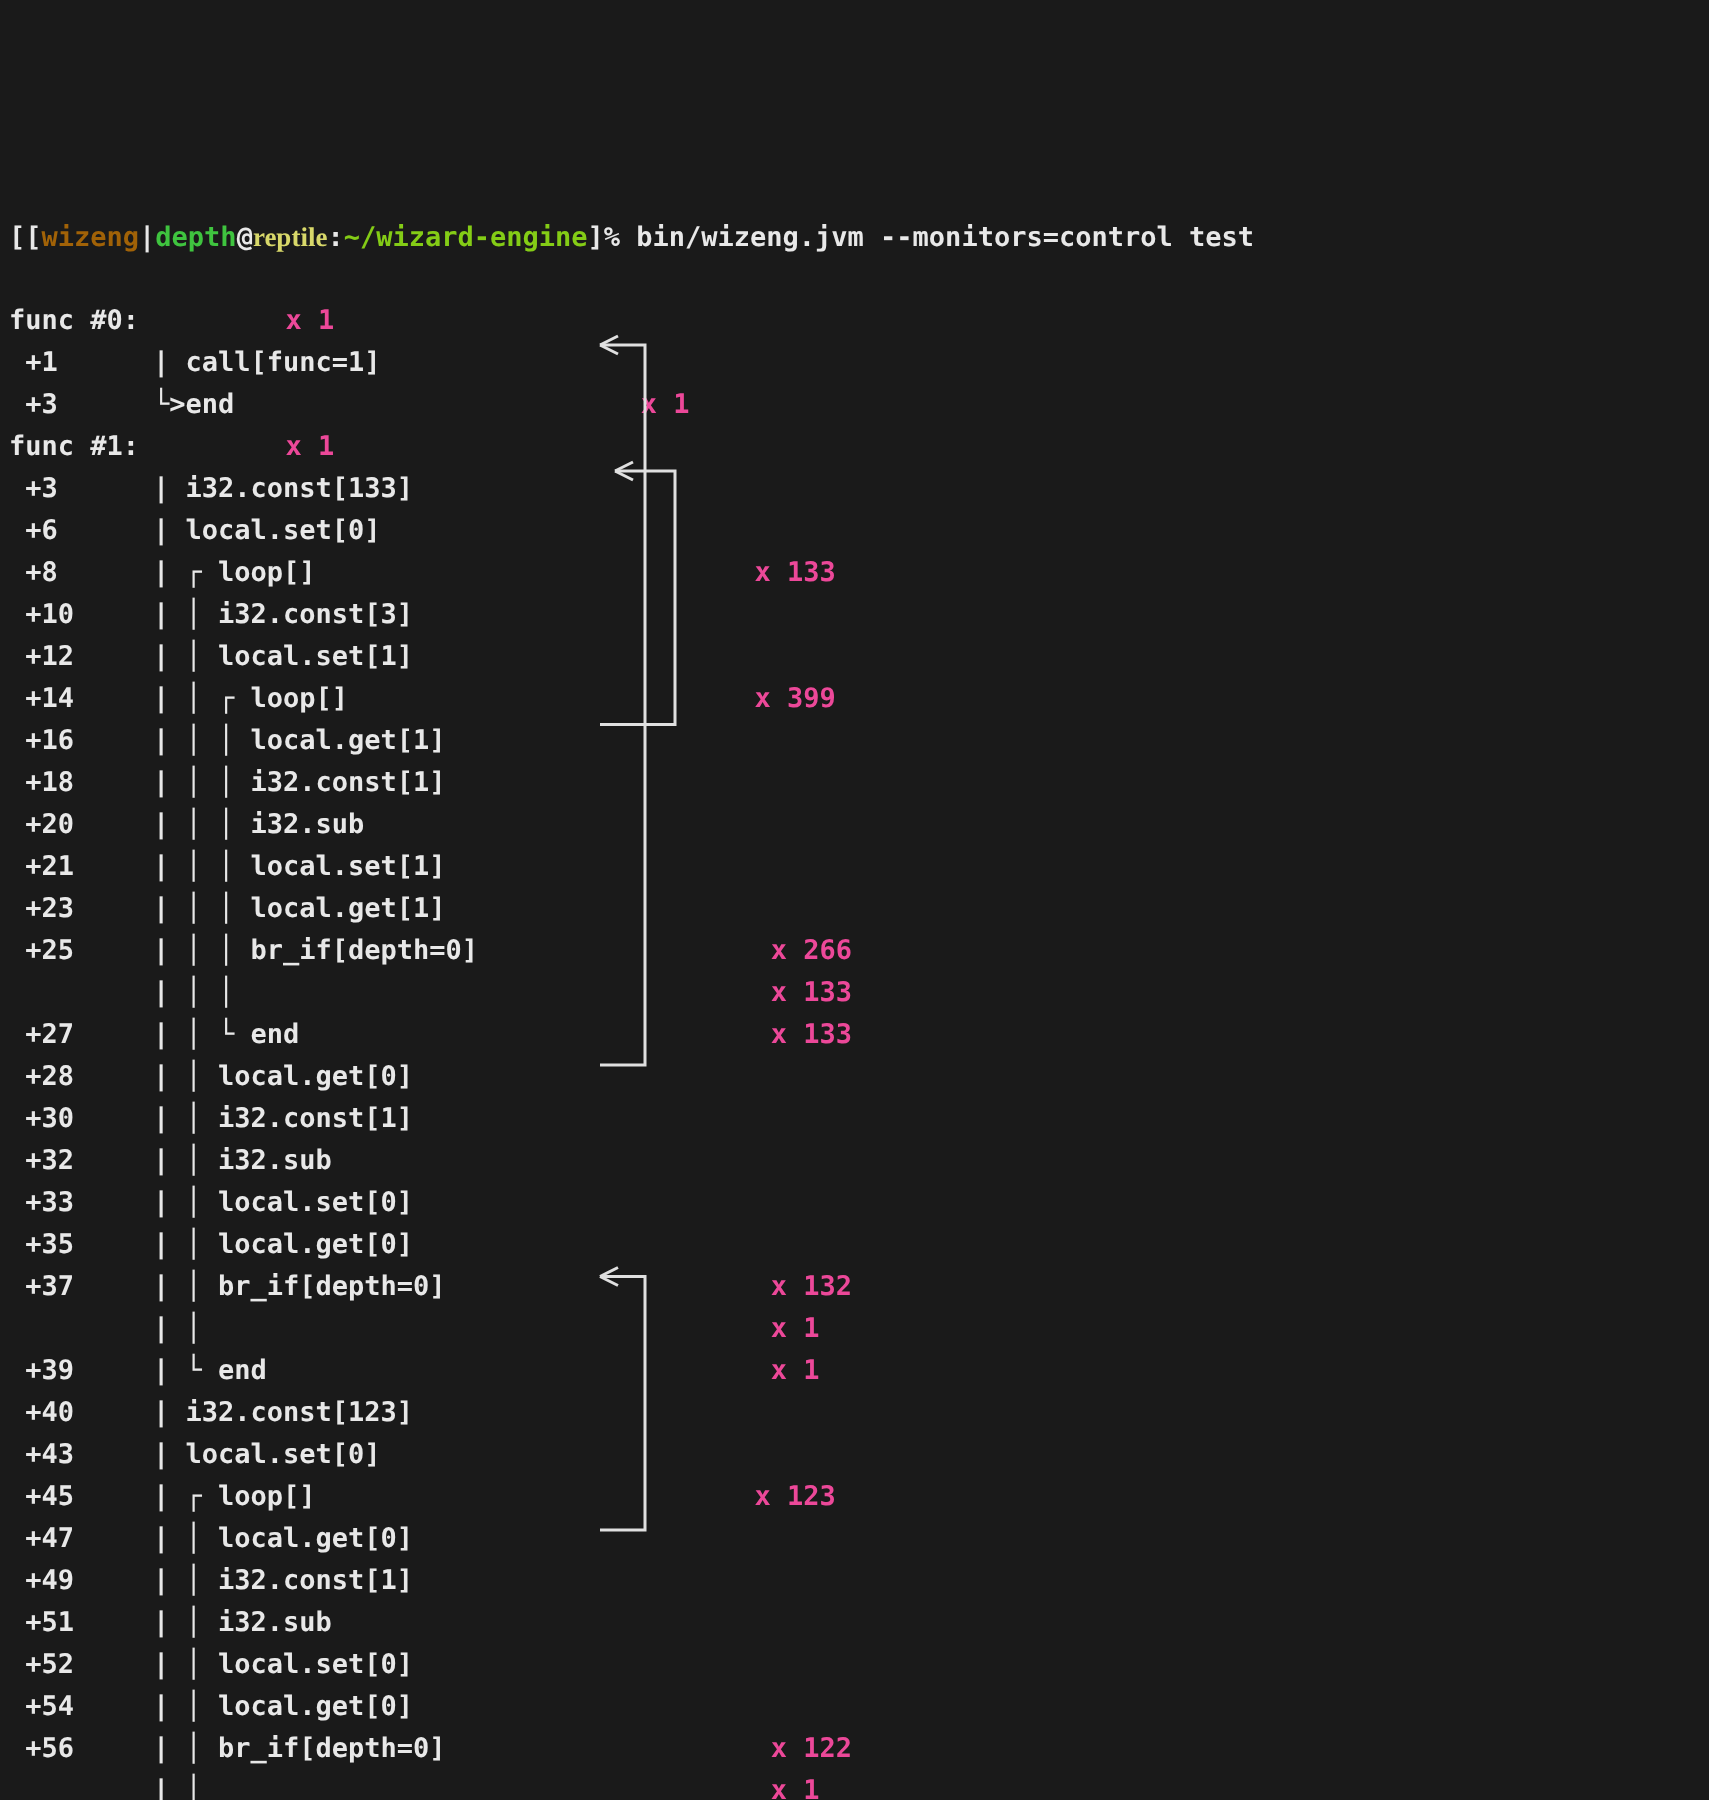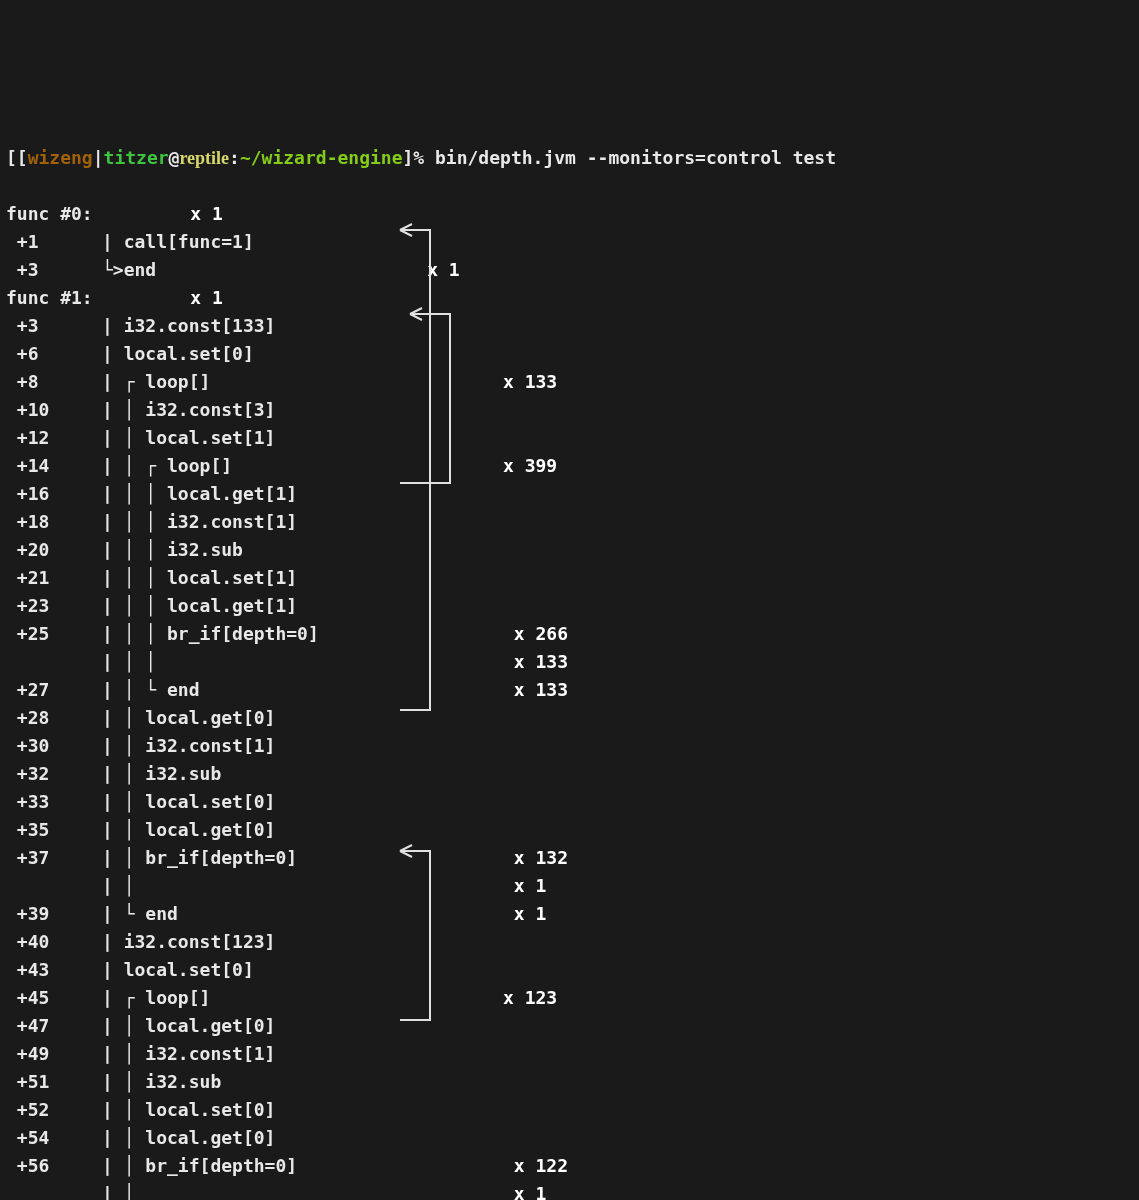--- a/index.html
+++ b/index.html
@@ -17,38 +17,38 @@
     line-height: 28px;
   }
   .term {
     padding: 4px 6px;
   }
   .cyan { color: #a16207; }
   .green { color: #3fc43f; }
   .yellow { color: #d8d86a; font-family: Liberation Serif, serif; }
   .blue { color: #84cc16; }
   .white { color: #e8e8e8; }
-  .magenta { color: #ffffff; }
+  .magenta { color: #ec4899; }
   .row { display: block; height: 28px; }
   .offset-col { display: inline-block; width: 96px; color: #e8e8e8; }
   .tree-col { display: inline-block; }
   .svg-overlay {
     position: absolute;
     top: 0;
     left: 0;
     pointer-events: none;
   }
 </style>
 </head>
 <body>
 
 
 
 <div class="term">
-<span class="row"><span class="white">[[</span><span class="cyan">wizeng</span><span class="white">|</span><span class="green">titzer</span><span class="white">@</span><span class="yellow">reptile</span><span class="white">:</span><span class="blue">~/wizard-engine</span><span class="white">]%</span><span class="white"> bin/depth.jvm --monitors=control test</span></span>
+<span class="row"><span class="white">[[</span><span class="cyan">wizeng</span><span class="white">|</span><span class="green">depth</span><span class="white">@</span><span class="yellow">reptile</span><span class="white">:</span><span class="blue">~/wizard-engine</span><span class="white">]%</span><span class="white"> bin/wizeng.jvm --monitors=control test</span></span>
 <div id="trace-lines"><span class="row"><span class="white">func #0:</span><span>         </span><span class="magenta">x 1</span></span><span class="row"><span class="offset-col"> +1     </span><span class="white tree-col">| </span><span class="white">call[func=1]</span></span><span class="row"><span class="offset-col"> +3     </span><span class="white tree-col">└&gt;</span><span class="white">end</span><span>                         </span><span class="magenta">x 1</span></span><span class="row"><span class="white">func #1:</span><span>         </span><span class="magenta">x 1</span></span><span class="row"><span class="offset-col"> +3     </span><span class="white tree-col">| </span><span class="white">i32.const[133]</span></span><span class="row"><span class="offset-col"> +6     </span><span class="white tree-col">| </span><span class="white">local.set[0]</span></span><span class="row"><span class="offset-col"> +8     </span><span class="white tree-col">| ┌ </span><span class="white">loop[]</span><span>                           </span><span class="magenta">x 133</span></span><span class="row"><span class="offset-col"> +10    </span><span class="white tree-col">| │ </span><span class="white">i32.const[3]</span></span><span class="row"><span class="offset-col"> +12    </span><span class="white tree-col">| │ </span><span class="white">local.set[1]</span></span><span class="row"><span class="offset-col"> +14    </span><span class="white tree-col">| │ ┌ </span><span class="white">loop[]</span><span>                         </span><span class="magenta">x 399</span></span><span class="row"><span class="offset-col"> +16    </span><span class="white tree-col">| │ │ </span><span class="white">local.get[1]</span></span><span class="row"><span class="offset-col"> +18    </span><span class="white tree-col">| │ │ </span><span class="white">i32.const[1]</span></span><span class="row"><span class="offset-col"> +20    </span><span class="white tree-col">| │ │ </span><span class="white">i32.sub</span></span><span class="row"><span class="offset-col"> +21    </span><span class="white tree-col">| │ │ </span><span class="white">local.set[1]</span></span><span class="row"><span class="offset-col"> +23    </span><span class="white tree-col">| │ │ </span><span class="white">local.get[1]</span></span><span class="row"><span class="offset-col"> +25    </span><span class="white tree-col">| │ │ </span><span class="white">br_if[depth=0]</span><span>                  </span><span class="magenta">x 266</span></span><span class="row"><span class="offset-col">        </span><span class="white tree-col">| │ │ </span><span class="white"></span><span>                                </span><span class="magenta">x 133</span></span><span class="row"><span class="offset-col"> +27    </span><span class="white tree-col">| │ └ </span><span class="white">end</span><span>                             </span><span class="magenta">x 133</span></span><span class="row"><span class="offset-col"> +28    </span><span class="white tree-col">| │ </span><span class="white">local.get[0]</span></span><span class="row"><span class="offset-col"> +30    </span><span class="white tree-col">| │ </span><span class="white">i32.const[1]</span></span><span class="row"><span class="offset-col"> +32    </span><span class="white tree-col">| │ </span><span class="white">i32.sub</span></span><span class="row"><span class="offset-col"> +33    </span><span class="white tree-col">| │ </span><span class="white">local.set[0]</span></span><span class="row"><span class="offset-col"> +35    </span><span class="white tree-col">| │ </span><span class="white">local.get[0]</span></span><span class="row"><span class="offset-col"> +37    </span><span class="white tree-col">| │ </span><span class="white">br_if[depth=0]</span><span>                    </span><span class="magenta">x 132</span></span><span class="row"><span class="offset-col">        </span><span class="white tree-col">| │ </span><span class="white"></span><span>                                  </span><span class="magenta">x 1</span></span><span class="row"><span class="offset-col"> +39    </span><span class="white tree-col">| └ </span><span class="white">end</span><span>                               </span><span class="magenta">x 1</span></span><span class="row"><span class="offset-col"> +40    </span><span class="white tree-col">| </span><span class="white">i32.const[123]</span></span><span class="row"><span class="offset-col"> +43    </span><span class="white tree-col">| </span><span class="white">local.set[0]</span></span><span class="row"><span class="offset-col"> +45    </span><span class="white tree-col">| ┌ </span><span class="white">loop[]</span><span>                           </span><span class="magenta">x 123</span></span><span class="row"><span class="offset-col"> +47    </span><span class="white tree-col">| │ </span><span class="white">local.get[0]</span></span><span class="row"><span class="offset-col"> +49    </span><span class="white tree-col">| │ </span><span class="white">i32.const[1]</span></span><span class="row"><span class="offset-col"> +51    </span><span class="white tree-col">| │ </span><span class="white">i32.sub</span></span><span class="row"><span class="offset-col"> +52    </span><span class="white tree-col">| │ </span><span class="white">local.set[0]</span></span><span class="row"><span class="offset-col"> +54    </span><span class="white tree-col">| │ </span><span class="white">local.get[0]</span></span><span class="row"><span class="offset-col"> +56    </span><span class="white tree-col">| │ </span><span class="white">br_if[depth=0]</span><span>                    </span><span class="magenta">x 122</span></span><span class="row"><span class="offset-col">        </span><span class="white tree-col">| │ </span><span class="white"></span><span>                                  </span><span class="magenta">x 1</span></span></div>
 
 </div>
 
 <svg class="svg-overlay" width="1139" height="1200">
   <g stroke="#e0e0e0" stroke-width="2" fill="none">
 
     <path d="M 400 230 L 430 230 L 430 710 L 400 710"></path>
     <path d="M 400 230 l 12 -6 M 400 230 l 12 6"></path>
 

